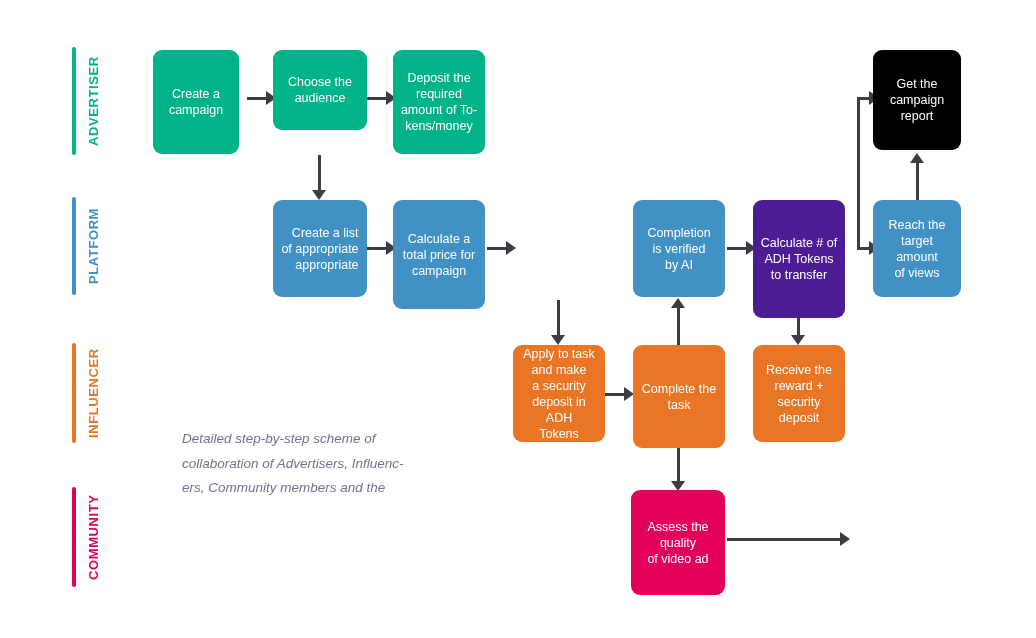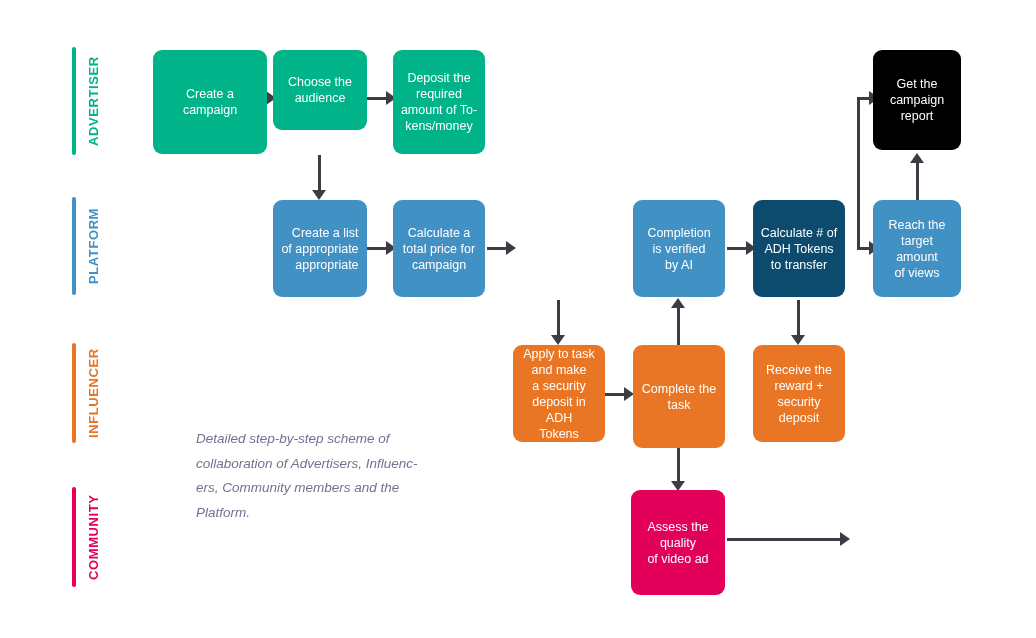--- a/index.html
+++ b/index.html
@@ -40,21 +40,21 @@
   .conn.h{height:3px;}
   .conn.v{width:3px;}
   .arrow{position:absolute;width:0;height:0;}
   .arrow.right{border-top:7px solid transparent;border-bottom:7px solid transparent;border-left:10px solid #3c3c44;}
   .arrow.down{border-left:7px solid transparent;border-right:7px solid transparent;border-top:10px solid #3c3c44;}
   .arrow.up{border-left:7px solid transparent;border-right:7px solid transparent;border-bottom:10px solid #3c3c44;}
 
   
   #caption{
     position:absolute;
-    left:196px;top:427px;width:252px;
+    left:182px;top:427px;width:252px;
     font-style:italic;
     font-size:13.5px;
     line-height:24.5px;
     color:#6f7390;
   }
   #caption div{white-space:nowrap;}
 </style>
 </head>
 <body>
 
@@ -112,21 +112,21 @@
 
   <div class="conn h" style="left:857px;top:247px;width:16px;"></div>
   <div class="arrow right" style="left:869px;top:241px;"></div>
 
   <div class="conn h" style="left:857px;top:97px;width:16px;"></div>
   <div class="arrow right" style="left:869px;top:91px;"></div>
 
   <div class="conn v" style="left:916px;top:160px;height:40px;"></div>
   <div class="arrow up" style="left:910px;top:153px;"></div>
 
-  <div class="node" style="left:153px;top:50px;width:114px;height:104px;background:#00b388;">
+  <div class="node" style="left:153px;top:50px;width:86px;height:104px;background:#00b388;">
     <div>
       <span>Create a</span>
       <span>campaign</span>
     </div>
   </div>
 
   <div class="node" style="left:273px;top:50px;width:94px;height:80px;background:#00b388;">
     <div>
       <span>Choose the</span>
       <span>audience</span>
@@ -151,38 +151,38 @@
   </div>
 
   <div class="node" style="left:273px;top:200px;width:94px;height:97px;background:#4291c4;text-align:right;">
     <div>
       <span>Create a list</span>
       <span>of appropriate</span>
       <span>appropriate</span>
     </div>
   </div>
 
-  <div class="node" style="left:393px;top:200px;width:92px;height:97px;background:#4291c4;">
+  <div class="node" style="left:393px;top:200px;width:92px;height:109px;background:#4291c4;">
     <div>
       <span>Calculate a</span>
       <span>total price for</span>
       <span>campaign</span>
     </div>
   </div>
 
 
   <div class="node" style="left:633px;top:200px;width:92px;height:97px;background:#4291c4;">
     <div>
       <span>Completion</span>
       <span>is verified</span>
       <span>by AI</span>
     </div>
   </div>
 
-  <div class="node" style="left:753px;top:200px;width:92px;height:97px;background:#0c4a6e;">
+  <div class="node" style="left:753px;top:200px;width:92px;height:118px;background:#4c1d95;">
     <div>
       <span>Calculate # of</span>
       <span>ADH Tokens</span>
       <span>to transfer</span>
     </div>
   </div>
 
   <div class="node" style="left:873px;top:200px;width:88px;height:97px;background:#4291c4;">
     <div>
       <span>Reach the</span>
@@ -222,16 +222,15 @@
       <span>quality</span>
       <span>of video ad</span>
     </div>
   </div>
 
 
   <div id="caption">
     <div>Detailed step-by-step scheme of</div>
     <div>collaboration of Advertisers, Influenc-</div>
     <div>ers, Community members and the</div>
-    <div>Platform.</div>
   </div>
 
 </div>
 
 </body></html>

